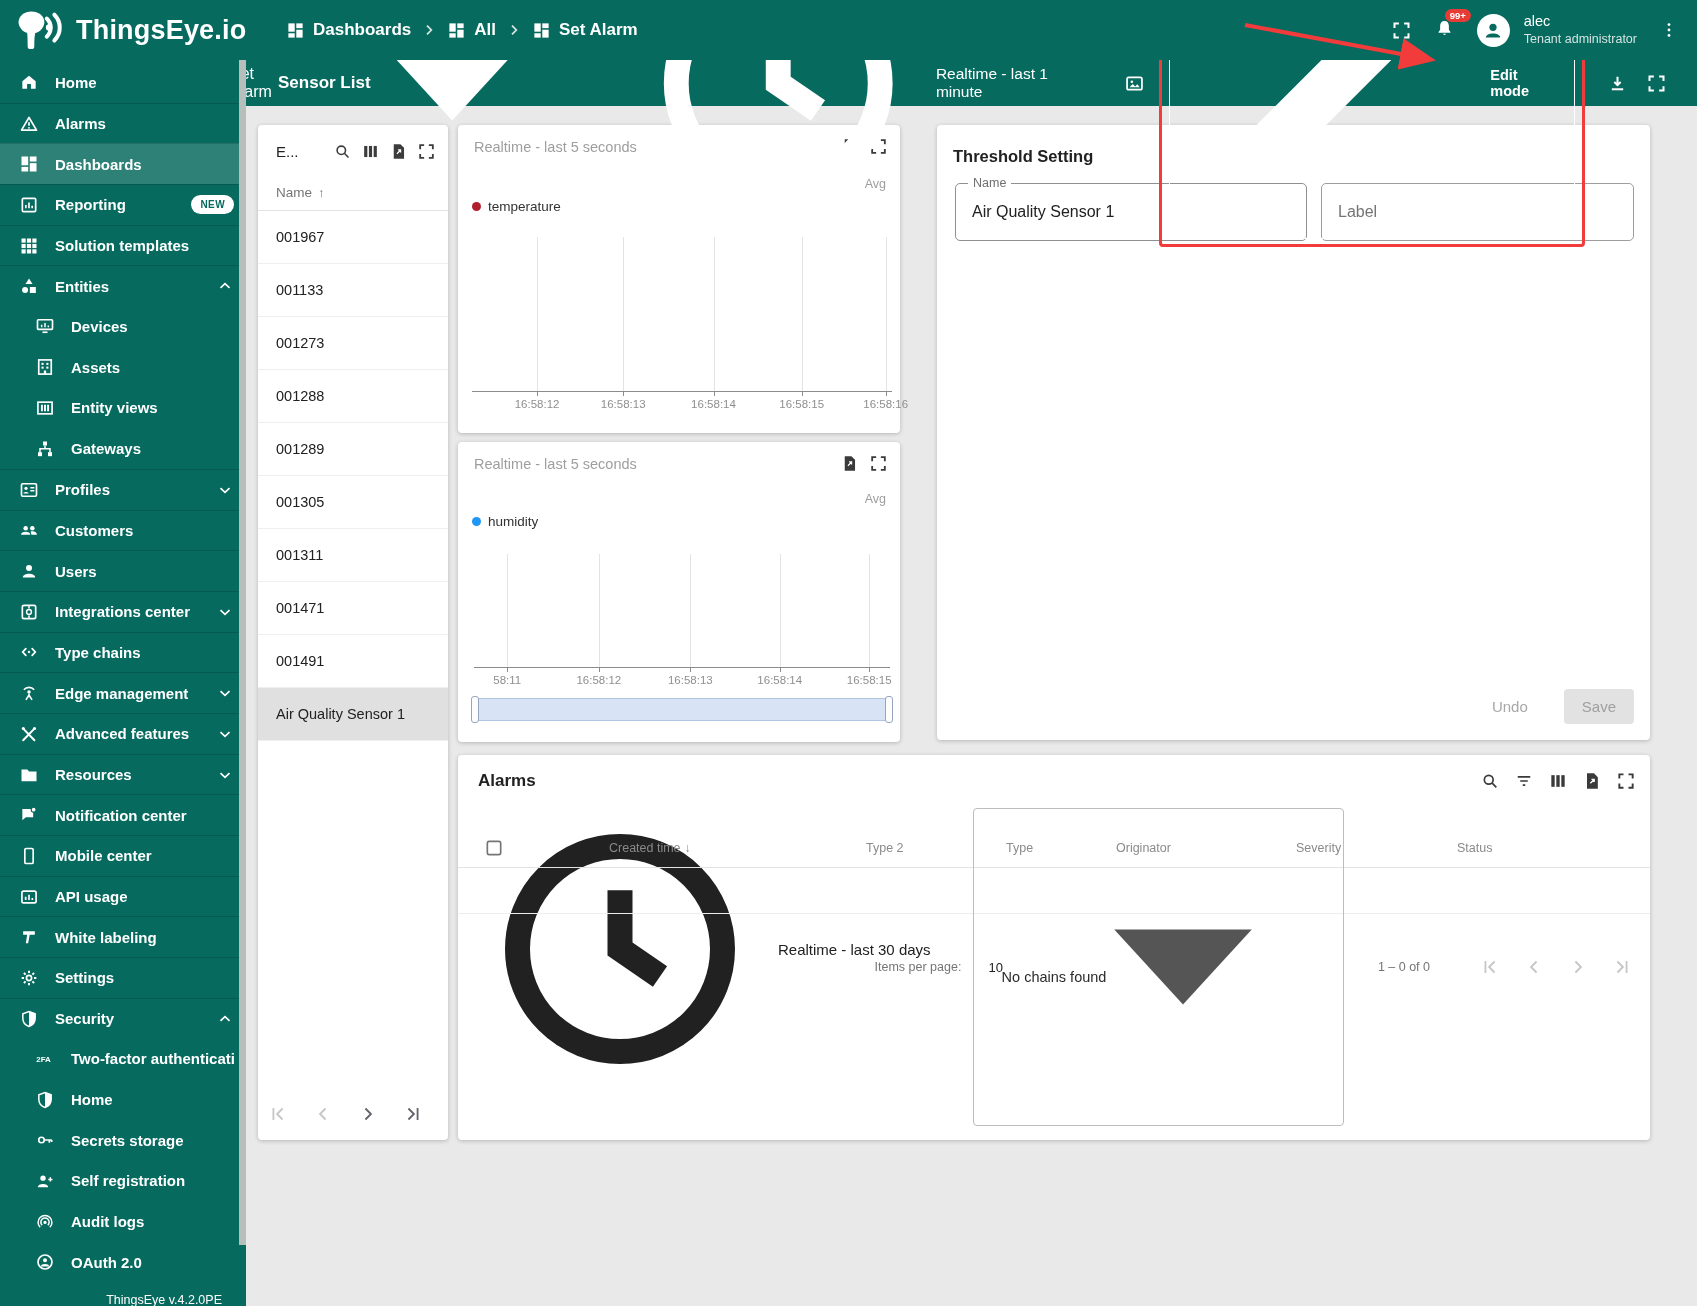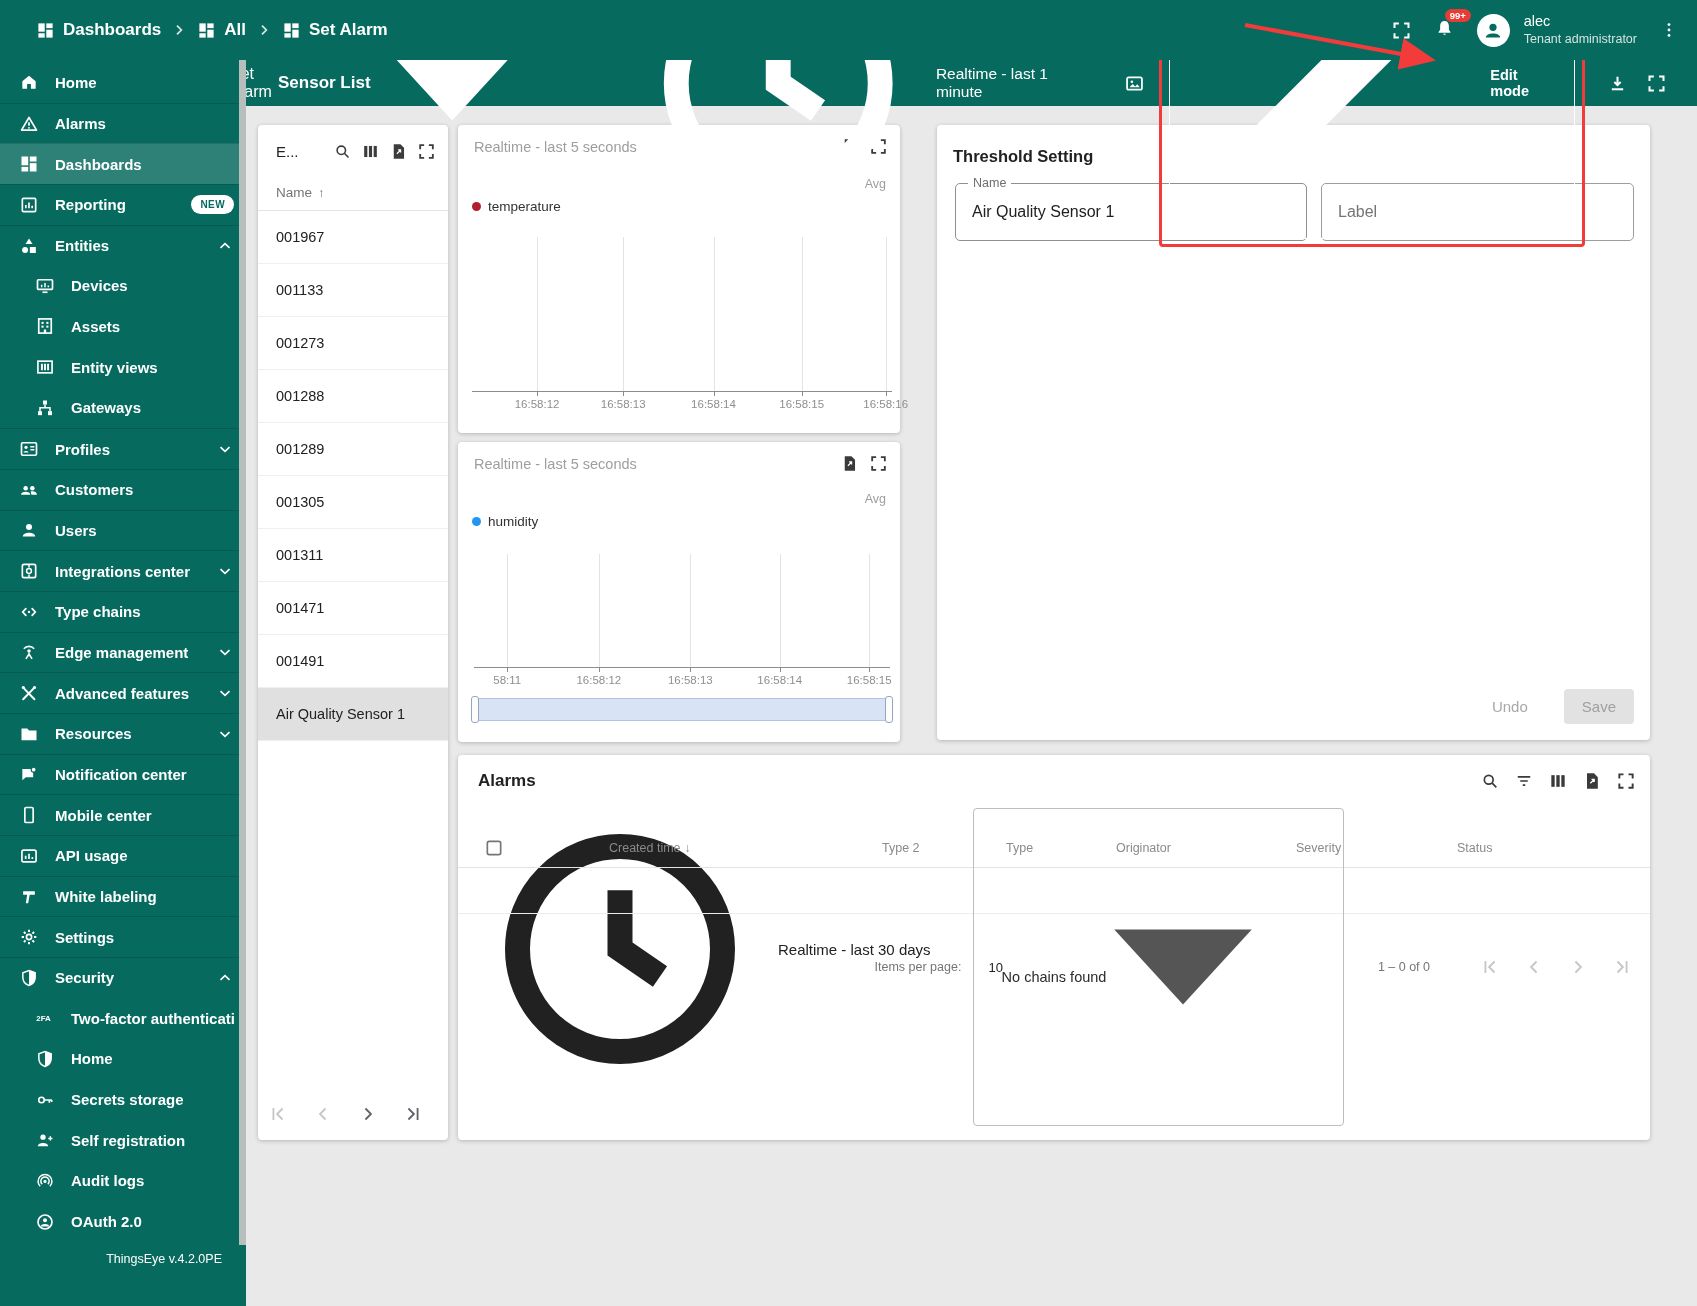--- a/index.html
+++ b/index.html
@@ -143,20 +143,30 @@
 
   
   .annotation-svg { position:absolute; left:0; top:0; width:1697px; height:1306px; pointer-events:none; z-index:9; }
 </style>
 </head>
 <body>
 
 <div class="app">
 
   <header class="topbar">
+    <div class="logo">
+      <svg viewBox="0 0 52 44">
+        <ellipse cx="16" cy="14" rx="13.5" ry="11.5" fill="#fff"></ellipse>
+        <path d="M11 22 h10 c-2 5 -2 10 -2 17 a3 3 0 0 1 -3 3 h-1 a3 3 0 0 1 -3 -3 c0-7 0-12 -1-17 Z" fill="#fff"></path>
+        <path d="M32 10 a13 13 0 0 1 0 19" stroke="#fff" stroke-width="4.2" fill="none" stroke-linecap="round"></path>
+        <circle cx="34.5" cy="19.5" r="3.4" fill="#fff"></circle>
+        <path d="M40 6 a19 19 0 0 1 0 27" stroke="#fff" stroke-width="4.2" fill="none" stroke-linecap="round"></path>
+      </svg>
+      <span class="logo-text">ThingsEye.io</span>
+    </div>
     <nav class="breadcrumbs" id="breadcrumbs">
         <span class="bc-item">
           <span class="bc-icon">
             <svg viewBox="0 0 24 24">
               <g fill="currentColor">
                 <rect x="3" y="3" width="8" height="10.5"></rect>
                 <rect x="13" y="3" width="8" height="6"></rect>
                 <rect x="13" y="11" width="8" height="10"></rect>
                 <rect x="3" y="15.5" width="8" height="5.5"></rect>
               </g>
@@ -273,20 +283,38 @@
         </div>
         <div class="side-item sep">
           <span class="s-icon">
             <svg viewBox="0 0 24 24">
               <rect x="4" y="4" width="16" height="16" rx="1.5" fill="none" stroke="currentColor" stroke-width="2"></rect>
               <path d="M8.2 16 v-4 M12 16 v-7 M15.8 16 v-3" stroke="currentColor" stroke-width="2"></path>
             </svg>
           </span>
           <span class="s-label">Reporting</span>
           <span class="s-badge">NEW</span>
+        </div>
+        <div class="side-item sep">
+          <span class="s-icon">
+            <svg viewBox="0 0 24 24">
+              <g fill="currentColor">
+                <rect x="3" y="3" width="5" height="5"></rect>
+                <rect x="9.5" y="3" width="5" height="5"></rect>
+                <rect x="16" y="3" width="5" height="5"></rect>
+                <rect x="3" y="9.5" width="5" height="5"></rect>
+                <rect x="9.5" y="9.5" width="5" height="5"></rect>
+                <rect x="16" y="9.5" width="5" height="5"></rect>
+                <rect x="3" y="16" width="5" height="5"></rect>
+                <rect x="9.5" y="16" width="5" height="5"></rect>
+                <rect x="16" y="16" width="5" height="5"></rect>
+              </g>
+            </svg>
+          </span>
+          <span class="s-label">Solution templates</span>
         </div>
         <div class="side-item sep">
           <span class="s-icon">
             <svg viewBox="0 0 24 24">
               <path d="M12 3 L16.2 9.5 H7.8 Z" fill="currentColor"></path>
               <circle cx="7.3" cy="16.8" r="3.6" fill="currentColor"></circle>
               <rect x="13" y="13.2" width="7.2" height="7.2" fill="currentColor"></rect>
             </svg>
           </span>
           <span class="s-label">Entities</span>
@@ -832,21 +860,21 @@
         </span>
       <span>Realtime - last 30 days</span>
     </div>
     <div class="al-header" id="alarm-cols">
       <span class="al-check" style="display: inline-flex;">
           <svg viewBox="0 0 24 24" style="width: 100%; height: 100%;">
             <rect x="4" y="4" width="16" height="16" rx="2.2" fill="none" stroke="currentColor" stroke-width="2"></rect>
           </svg>
         </span>
     <span class="a-col" style="left:111px">Created time<span class="sort">↓</span></span>
-        <span class="a-col" style="left:384px">Type 2</span>
+        <span class="a-col" style="left:368px">Type 2</span>
         <span class="a-col" style="left:508px">Type</span>
         <span class="a-col" style="left:618px">Originator</span>
         <span class="a-col" style="left:798px">Severity</span>
         <span class="a-col" style="left:959px">Status</span>
       </div>
     <div class="al-div1"></div>
     <div class="al-div2"></div>
     <div class="no-alarms">No chains found</div>
     <div class="al-pager">
       <span class="ipp-label">Items per page:</span>

